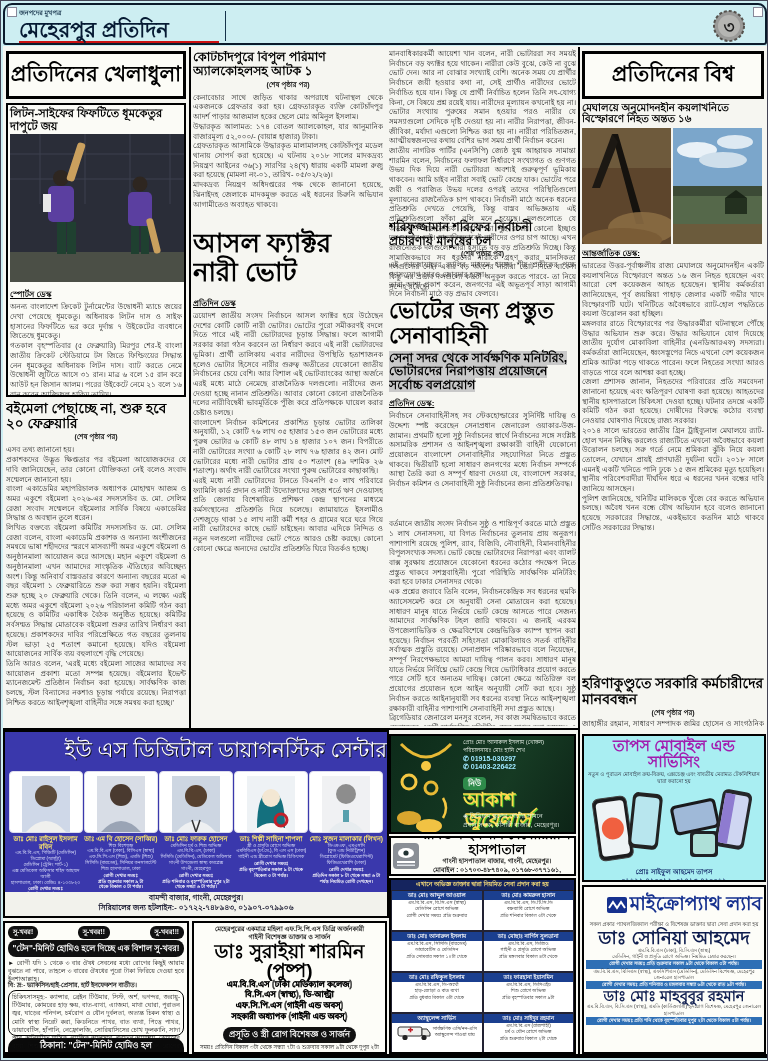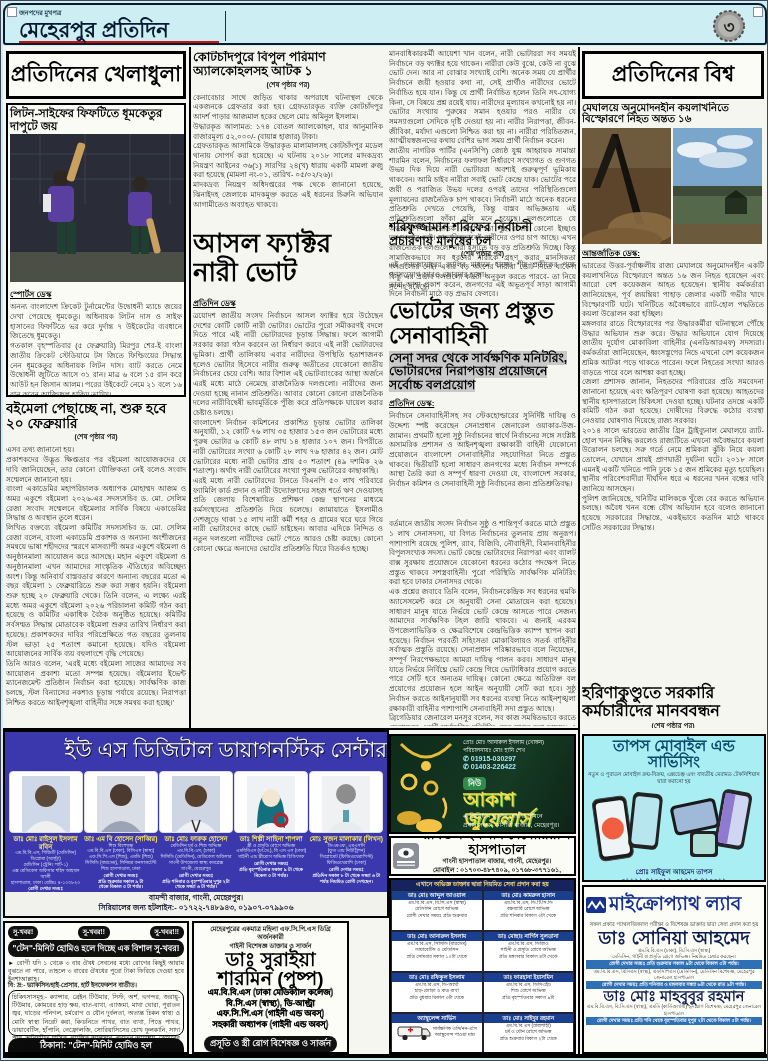--- a/index.html
+++ b/index.html
@@ -53,21 +53,21 @@
   .gcell{border:1px solid #223;background:#fff}
   .gcell-h{background:#1b3f8f;color:#fff;font-size:5.6px;font-weight:800;text-align:center;line-height:1.7;white-space:nowrap;overflow:hidden}
   .gcell-b{font-size:4.7px;color:#222;text-align:center;line-height:1.35;white-space:pre-line}
   .sur{background:#fdfdf8}
   .sur-top{font-size:6.4px;font-weight:bold;text-align:center;line-height:1.3;color:#111}
   .sur-name{font-size:19px;font-weight:800;text-align:center;color:#000;line-height:1}
   .sur-cred{font-size:8.2px;font-weight:800;text-align:center;color:#333;line-height:1.3;white-space:pre-line;-webkit-text-stroke:.3px #000;color:#555}
   .sur-pill{background:#111;color:#fff;font-size:8.5px;font-weight:800;text-align:center;border-radius:9px;padding:1px 6px;display:inline-block}
   .sur-time{font-size:5.6px;text-align:center;color:#111}
   .tapos{background:#a9eef2}
-  .tapos-title{font-size:15.5px;font-weight:800;color:#0c4a6e;text-align:center;line-height:1.05}
+  .tapos-title{font-size:15.5px;font-weight:800;color:#a21caf;text-align:center;line-height:1.05}
   .tapos-sub{font-size:5.4px;text-align:center;color:#223;line-height:1.3}
   .tapos-info{font-size:6.8px;font-weight:bold;color:#19306e;text-align:center;line-height:1.45;white-space:pre-line}
   .micro{background:#fdfdf8}
   .micro-title{font-size:19px;font-weight:800;color:#16318f}
   .micro-tag{font-size:5.4px;color:#222;text-align:center}
   .mdoc-name{font-size:14.5px;font-weight:800;color:#0d1c4e;text-align:center;line-height:1.05}
   .mdoc-name.big{font-size:18px}
   .mdoc-cred{font-size:4.8px;color:#222;text-align:center;line-height:1.3;white-space:pre-line}
   .mstrip{background:#2e6fb5;color:#fff;font-size:4.8px;font-weight:bold;text-align:center;line-height:1.7;white-space:nowrap;overflow:hidden}
 </style>
@@ -208,21 +208,21 @@
         <polygon points="52,70 63,62 74,70" fill="#1a2417"></polygon>
         <rect y="96" width="89" height="20" fill="#6b5b3c"></rect>
       </svg>
     </div>
     <div class="byline" style="margin-top:3px">আন্তর্জাতিক ডেস্ক:</div>
     <div class="bt" style="height:412px;margin-top:1px">ভারতের উত্তর-পূর্বাঞ্চলীয় রাজ্য মেঘালয়ে অনুমোদনহীন একটি কয়লাখনিতে বিস্ফোরণে অন্তত ১৬ জন নিহত হয়েছেন এবং আরো বেশ কয়েকজন আহত হয়েছেন। স্থানীয় কর্মকর্তারা জানিয়েছেন, পূর্ব জয়ন্তিয়া পাহাড় জেলার একটি গভীর খাদে বিস্ফোরণটি ঘটে। খনিটিতে অবৈধভাবে র‍্যাট-হোল পদ্ধতিতে কয়লা উত্তোলন করা হচ্ছিল।
 মঙ্গলবার রাতে বিস্ফোরণের পর উদ্ধারকর্মীরা ঘটনাস্থলে পৌঁছে উদ্ধার অভিযান শুরু করে। উদ্ধার অভিযানে যোগ দিয়েছে জাতীয় দুর্যোগ মোকাবিলা বাহিনীর (এনডিআরএফ) সদস্যরা। কর্মকর্তারা জানিয়েছেন, ধ্বংসস্তূপের নিচে এখনো বেশ কয়েকজন শ্রমিক আটকা পড়ে থাকতে পারেন। ফলে নিহতের সংখ্যা আরও বাড়তে পারে বলে আশঙ্কা করা হচ্ছে।
 জেলা প্রশাসক জানান, নিহতদের পরিবারের প্রতি সমবেদনা জানানো হয়েছে এবং ক্ষতিপূরণ ঘোষণা করা হয়েছে। আহতদের স্থানীয় হাসপাতালে চিকিৎসা দেওয়া হচ্ছে। ঘটনার তদন্তে একটি কমিটি গঠন করা হয়েছে। দোষীদের বিরুদ্ধে কঠোর ব্যবস্থা নেওয়ার ঘোষণাও দিয়েছে রাজ্য সরকার।
 ২০১৪ সালে ভারতের জাতীয় গ্রিন ট্রাইব্যুনাল মেঘালয়ে র‍্যাট-হোল খনন নিষিদ্ধ করলেও রাজ্যটিতে এখনো অবৈধভাবে কয়লা উত্তোলন চলছে। সরু গর্তে নেমে শ্রমিকরা ঝুঁকি নিয়ে কয়লা তোলেন, যেখানে প্রায়ই প্রাণঘাতী দুর্ঘটনা ঘটে। ২০১৮ সালে এমনই একটি খনিতে পানি ঢুকে ১৫ জন শ্রমিকের মৃত্যু হয়েছিল। স্থানীয় পরিবেশবাদীরা দীর্ঘদিন ধরে এ ধরনের খনন বন্ধের দাবি জানিয়ে আসছেন।
 পুলিশ জানিয়েছে, খনিটির মালিককে খুঁজে বের করতে অভিযান চলছে। অবৈধ খনন বন্ধে যৌথ অভিযান হবে বলেও জানানো হয়েছে সরকারের সিদ্ধান্তে, একইভাবে কতদিন মাঠে থাকবে সেটিও সরকারের সিদ্ধান্ত।</div>
-    <div class="hB" style="font-size:16px;margin-top:11px">হরিণাকুণ্ডুতে সরকারি কর্মচারীদের মানববন্ধন</div>
+    <div class="hB" style="font-size:14px;margin-top:3px">হরিণাকুণ্ডুতে সরকারি কর্মচারীদের মানববন্ধন</div>
     <div class="tag">(শেষ পৃষ্ঠার পর)</div>
     <div class="bt" style="height:64px">জাহাঙ্গীর রহমান, সাধারণ সম্পাদক জমির হোসেন ও সাংগঠনিক সম্পাদক মনিরুল হকসহ অন্যান্যরা বক্তব্য রাখেন।
 সমাবেশে বক্তারা জাতীয় নির্বাচনের আগেই পে-স্কেল ঘোষণা করতে সরকারের প্রতি আহ্বান জানান। দ্রুত দাবি মানা না হলে কর্মবিরতিসহ কঠোর আন্দোলনের কর্মসূচি পালনের হুঁশিয়ারি দেন বক্তারা।</div>
   </div>
 
   <div class="abs adbox blue-ad" style="left:2px;top:729px;width:386px;height:188px">
     <div class="blue-title" style="margin-top:2px">ইউ এস ডিজিটাল ডায়াগনস্টিক সেন্টার</div>
     <div style="display:flex;justify-content:space-around;padding:2px 3px 0 3px">
       <div style="width:74px">
         <div class="doc-card" style="height:62px;display:flex;align-items:flex-end;justify-content:center">
@@ -435,21 +435,21 @@
       </div>
       <div class="gcell">
           <div class="gcell-h">ডাঃ মোঃ সাইদুর রহমান</div>
           <div class="gcell-b">এম.বি.বি.এস (রাজশাহী)
 চর্ম ও যৌন রোগে অভিজ্ঞ
 প্রতি শুক্রবার বিকাল ২টা থেকে</div>
         </div>
     </div>
   </div>
 
-  <div class="abs adbox sur" style="left:191px;top:920px;width:157px;height:133px;padding:2px">
+  <div class="abs adbox sur" style="left:191px;top:920px;width:195px;height:133px;padding:2px">
     <div class="sur-top">মেহেরপুরের একমাত্র মহিলা এফ.সি.পি.এস ডিগ্রি অর্জনকারী</div>
     <div class="sur-top">গাইনী বিশেষজ্ঞ ডাক্তার ও সার্জন</div>
     <div class="sur-name">ডাঃ সুরাইয়া শারমিন (পুষ্প)</div>
     <div class="sur-cred">এম.বি.বি.এস (ঢাকা মেডিক্যাল কলেজ)
 বি.সি.এস (স্বাস্থ্য), ডি-আল্ট্রা
 এফ.সি.পি.এস (গাইনী এন্ড অবস্)
 সহকারী অধ্যাপক (গাইনী এন্ড অবস্)</div>
     <div style="text-align:center;margin-top:1px"><span class="sur-pill">প্রসূতি ও স্ত্রী রোগ বিশেষজ্ঞ ও সার্জন</span></div>
     <div class="sur-time">সময়ঃ প্রতিদিন বিকাল ৩টা থেকে সন্ধ্যা ৭টা ও শুক্রবার সকাল ৯টা থেকে দুপুর ২টা পর্যন্ত</div>
 
@@ -481,21 +481,21 @@
           <rect x="104" y="46" width="28" height="26" rx="4" fill="#202024"></rect>
           <rect x="107" y="49" width="22" height="20" rx="3" fill="#aee0d8"></rect>
         </g>
     </svg>
     <div class="tapos-info">প্রোঃ সাইফুল আহমেদ তাপস</div>
     <div class="tapos-info">০১৬২২-৪২০০১২, ০১৭১৫-৪২০০৬২</div>
     
   </div>
 
   <div class="abs adbox micro" style="left:581px;top:884px;width:184px;height:169px;padding:2px">
-    <div style="display:flex;align-items:center;gap:3px;justify-content:flex-start">
+    <div style="display:flex;align-items:center;gap:3px;justify-content:flex-end">
       <svg width="20" height="16" viewBox="0 0 20 16">
           <rect width="20" height="16" rx="2" fill="#16318f"></rect>
           <path d="M2 11 L6 5 L10 11 L14 5 L18 11" stroke="#fff" stroke-width="2" fill="none"></path>
         </svg>
       <span class="micro-title">মাইক্রোপ্যাথ ল্যাব</span>
     </div>
     <div class="micro-tag">সকল প্রকার প্যাথলজিক্যাল পরীক্ষা ও বিশেষজ্ঞ ডাক্তার দ্বারা সেবা প্রদান করা হয়</div>
     <div class="mdoc-name big">ডাঃ সোনিয়া আহমেদ</div>
     <div class="mdoc-cred">এম.বি.বি.এস (ঢাকা), বি.সি.এস (স্বাস্থ্য)
 মেডিসিন, গাইনী ও প্রসূতি রোগে অভিজ্ঞ। নিয়মিত চেম্বার করছেন।</div>

